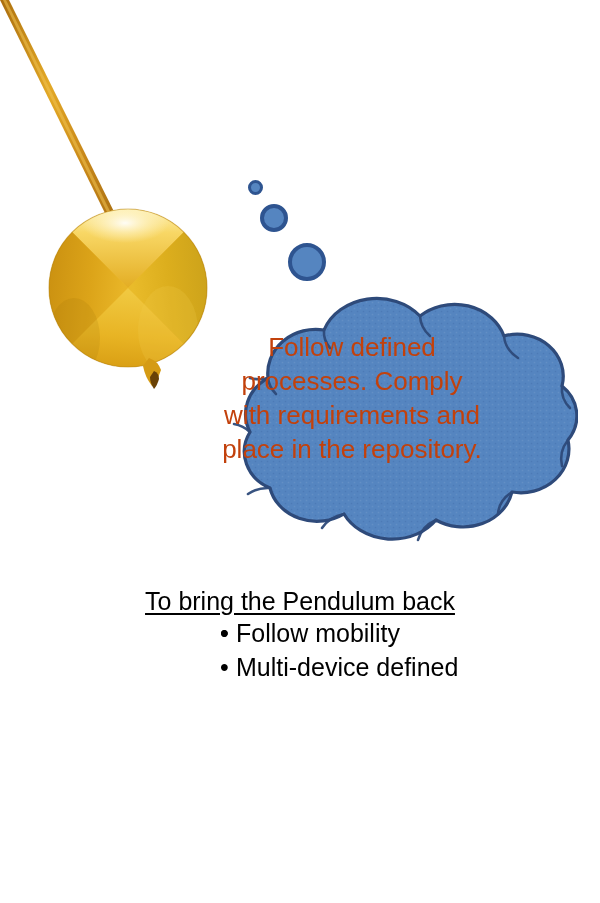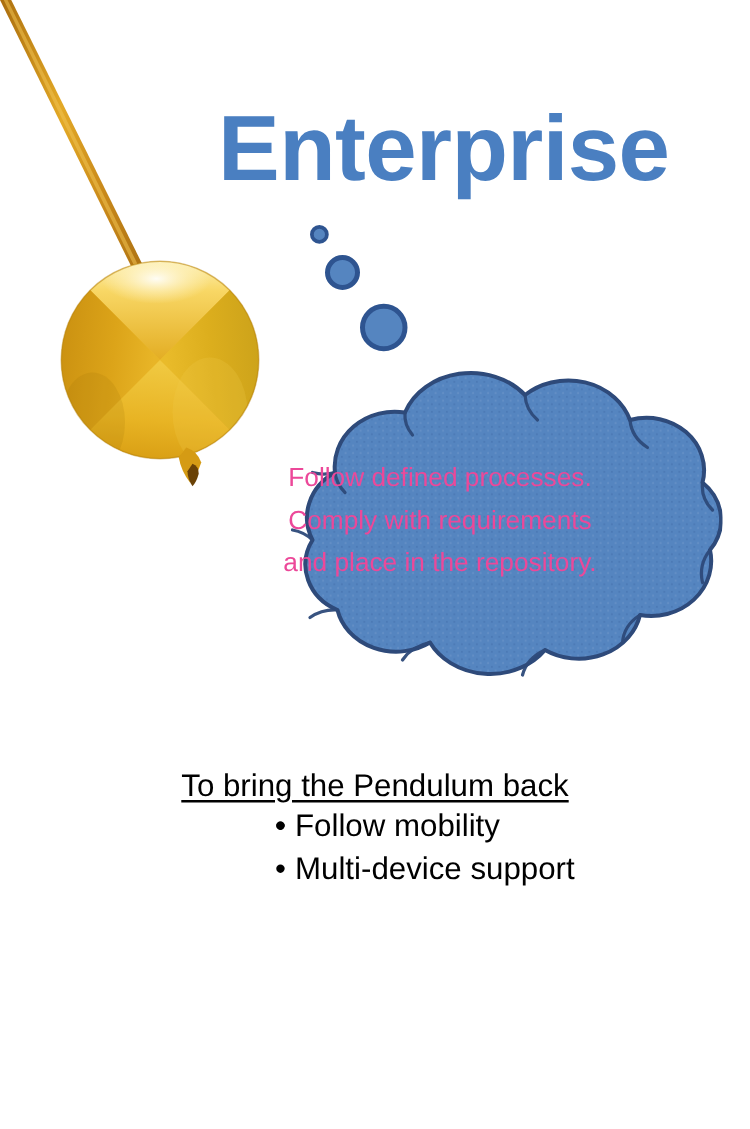--- a/index.html
+++ b/index.html
@@ -69,35 +69,33 @@
     height: 272px;
   }
   #cloud-svg { display: block; width: 420px; height: 272px; }
 
   #cloud-text {
     position: absolute;
     left: 222px;
     top: 330px;
     width: 260px;
     text-align: center;
-    color: #ec4899;
-    font-size: 21px;
+    color: #c2410c;
+    font-size: 26px;
     line-height: 34px;
     font-weight: normal;
-    margin-top: 36px;
   }
 
   
   #bottom-block {
     position: absolute;
     left: 0;
     top: 586px;
     width: 600px;
     color: #000000;
-    margin-top: 28px;
   }
   #bring-back-heading {
     width: 600px;
     text-align: center;
     font-size: 25px;
     line-height: 30px;
     text-decoration: underline;
     text-underline-offset: 3px;
   }
   #bullet-list {
@@ -196,21 +194,20 @@
 
       <path d="M149,358 q9,3 12,12 q-4,12 -9,16 q-7,-9 -9,-20 z" fill="#d59b14"></path>
       <path d="M154,371 q5,2 5,8 q-2,7 -5,10 q-4,-6 -4,-12 z" fill="#6a4206"></path>
     </g>
   </svg>
 
   <div id="dot-small" class="thought-dot"></div>
   <div id="dot-medium" class="thought-dot"></div>
   <div id="dot-large" class="thought-dot"></div>
 
-  <div id="title">Enterprise</div>
 
   <div id="cloud-wrap">
     <svg id="cloud-svg" viewBox="0 0 420 272" xmlns="http://www.w3.org/2000/svg">
       <defs>
         <pattern id="dotTex" width="6" height="6" patternUnits="userSpaceOnUse">
           <rect width="6" height="6" fill="#5585c0"></rect>
           <circle cx="1.5" cy="1.5" r="0.85" fill="#4a78b4" opacity="0.85"></circle>
           <circle cx="4.5" cy="4.5" r="0.85" fill="#6a93c8" opacity="0.7"></circle>
         </pattern>
       </defs>
@@ -255,18 +252,18 @@
     <ul id="bullet-list">
       <li>
         <span class="bullet-mark">•</span>
       </li>
       <li>
         <span class="bullet-mark">•</span>
         <span>Follow mobility</span>
       </li>
       <li>
         <span class="bullet-mark">•</span>
-        <span>Multi-device support</span>
+        <span>Multi-device defined</span>
       </li>
     </ul>
   </div>
 
 </div>
 
 </body></html>

